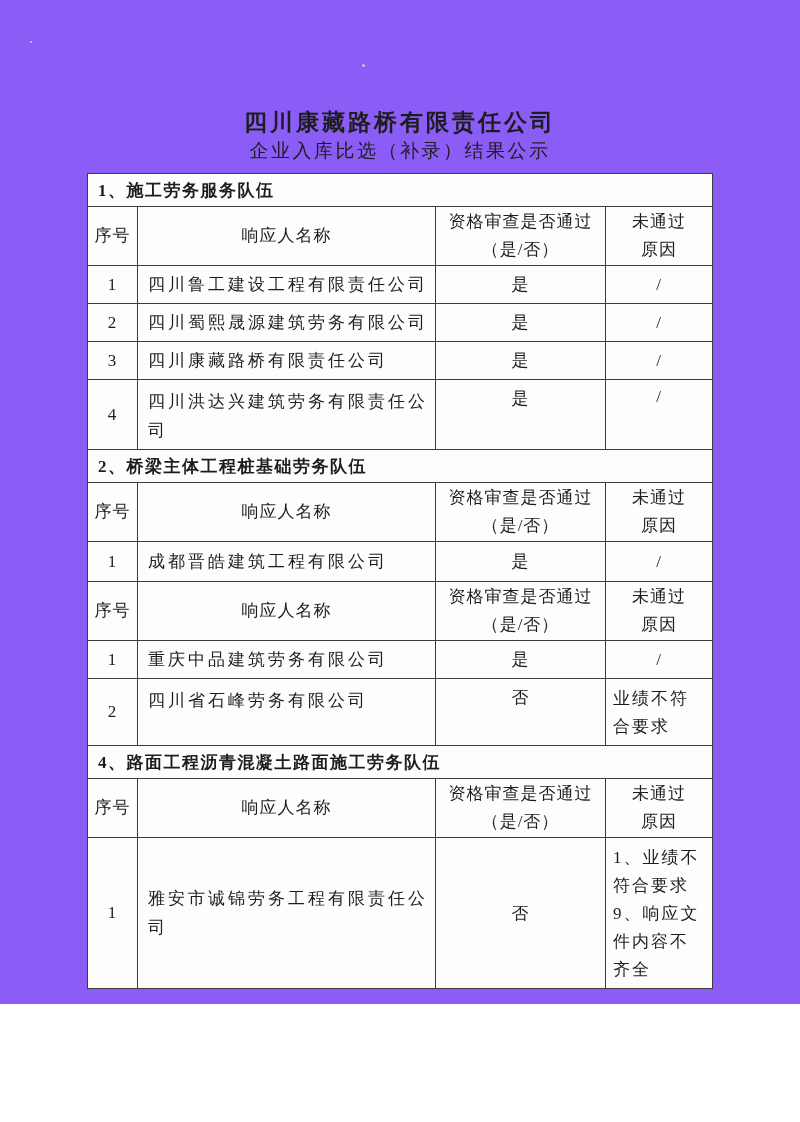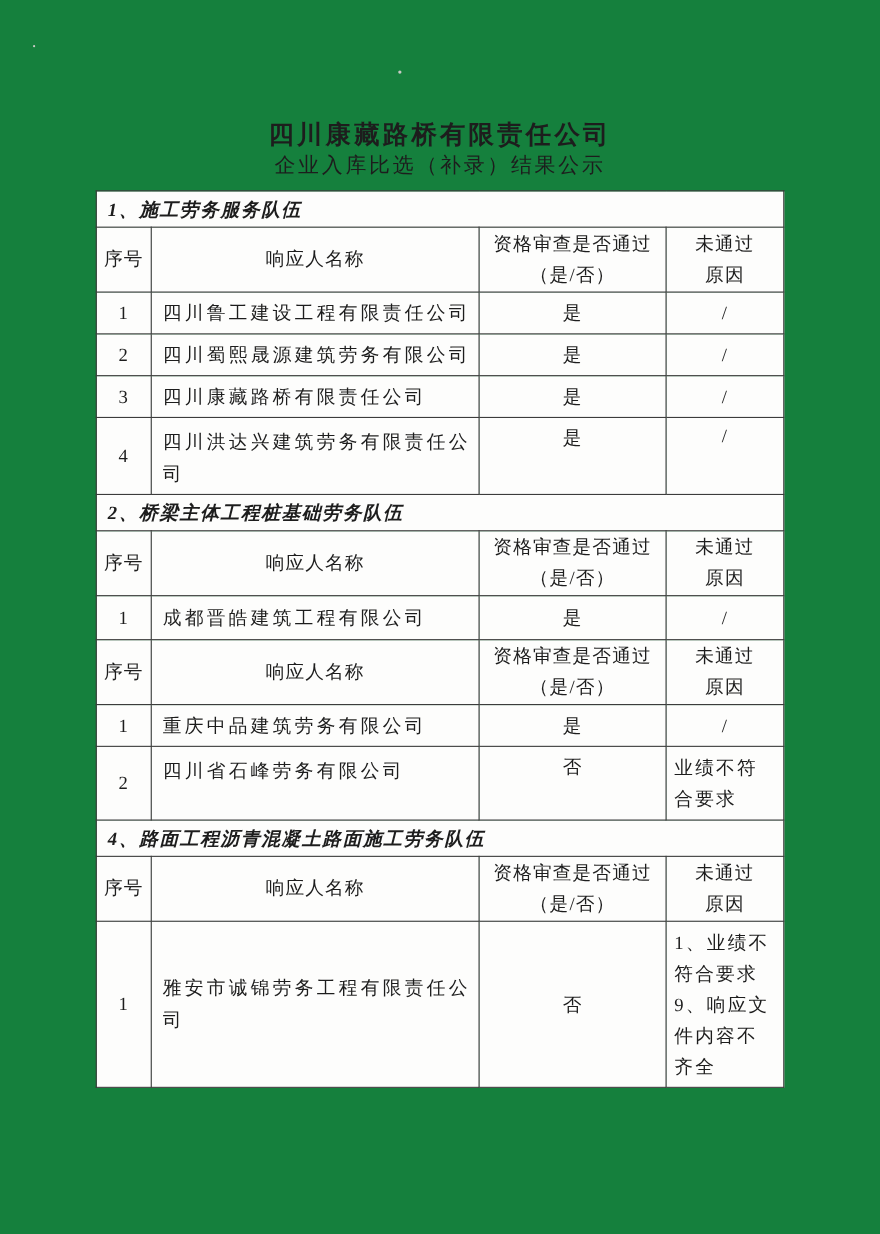--- a/index.html
+++ b/index.html
@@ -1,20 +1,20 @@
 <!DOCTYPE html>
 <html><head>
 <meta charset="utf-8">
 <style>
   * { margin:0; padding:0; box-sizing:border-box; }
   html,body { width:800px; height:1122px; background:#ffffff; }
   body { font-family:"Liberation Serif","DejaVu Serif",serif; color:#1d1d1d; overflow:hidden; }
   .page {
-    position:relative; width:800px; height:1122px;
-    background:#15803d;
+    position:relative; width:800px; height:1004px;
+    background:#8b5cf6;
   }
   .speck { position:absolute; background:#c9c9c6; border-radius:50%; }
   .doc-title {
     padding-top:108px; text-align:center;
     font-size:23px; font-weight:bold; letter-spacing:3px; line-height:30px;
   }
   .doc-subtitle {
     text-align:center;
     font-size:19px; letter-spacing:2.5px; line-height:26px;
   }
@@ -26,21 +26,21 @@
   col.c-nm  { width:298px; }
   col.c-qf  { width:170px; }
   col.c-rs  { width:107px; }
   td {
     border:1.6px solid #3c3c3c;
     font-size:17px; vertical-align:middle;
     background:#fdfdfc;
   }
   tr.sec td {
     height:33px; font-weight:600; letter-spacing:1.5px;
-    padding:2px 4px 2px 10px; font-size:17px;font-style:italic;
+    padding:2px 4px 2px 10px; font-size:17px;
   }
   tr.head td { height:59px; text-align:center; line-height:28px; letter-spacing:1px; padding:1px 2px; }
   tr.head.short td { height:53px; }
   td .l { display:block; }
   td.c { text-align:center; letter-spacing:1px; }
   td.name { text-align:left; padding:4px 6px 4px 10px; letter-spacing:3px; line-height:29px; }
   td.reason-multi { text-align:left; padding:4px 5px 4px 7px; letter-spacing:2px; line-height:28px; vertical-align:top; padding-top:6px; }
   tr.h36 td { height:36px; } tr.h33 td { height:33px; } tr.h34 td { height:34px; }
   tr.h56 td { height:56px; } tr.h40 td { height:40px; } tr.h35 td { height:35px; }
   tr.h60 td { height:60px; } tr.h139 td { height:139px; }

